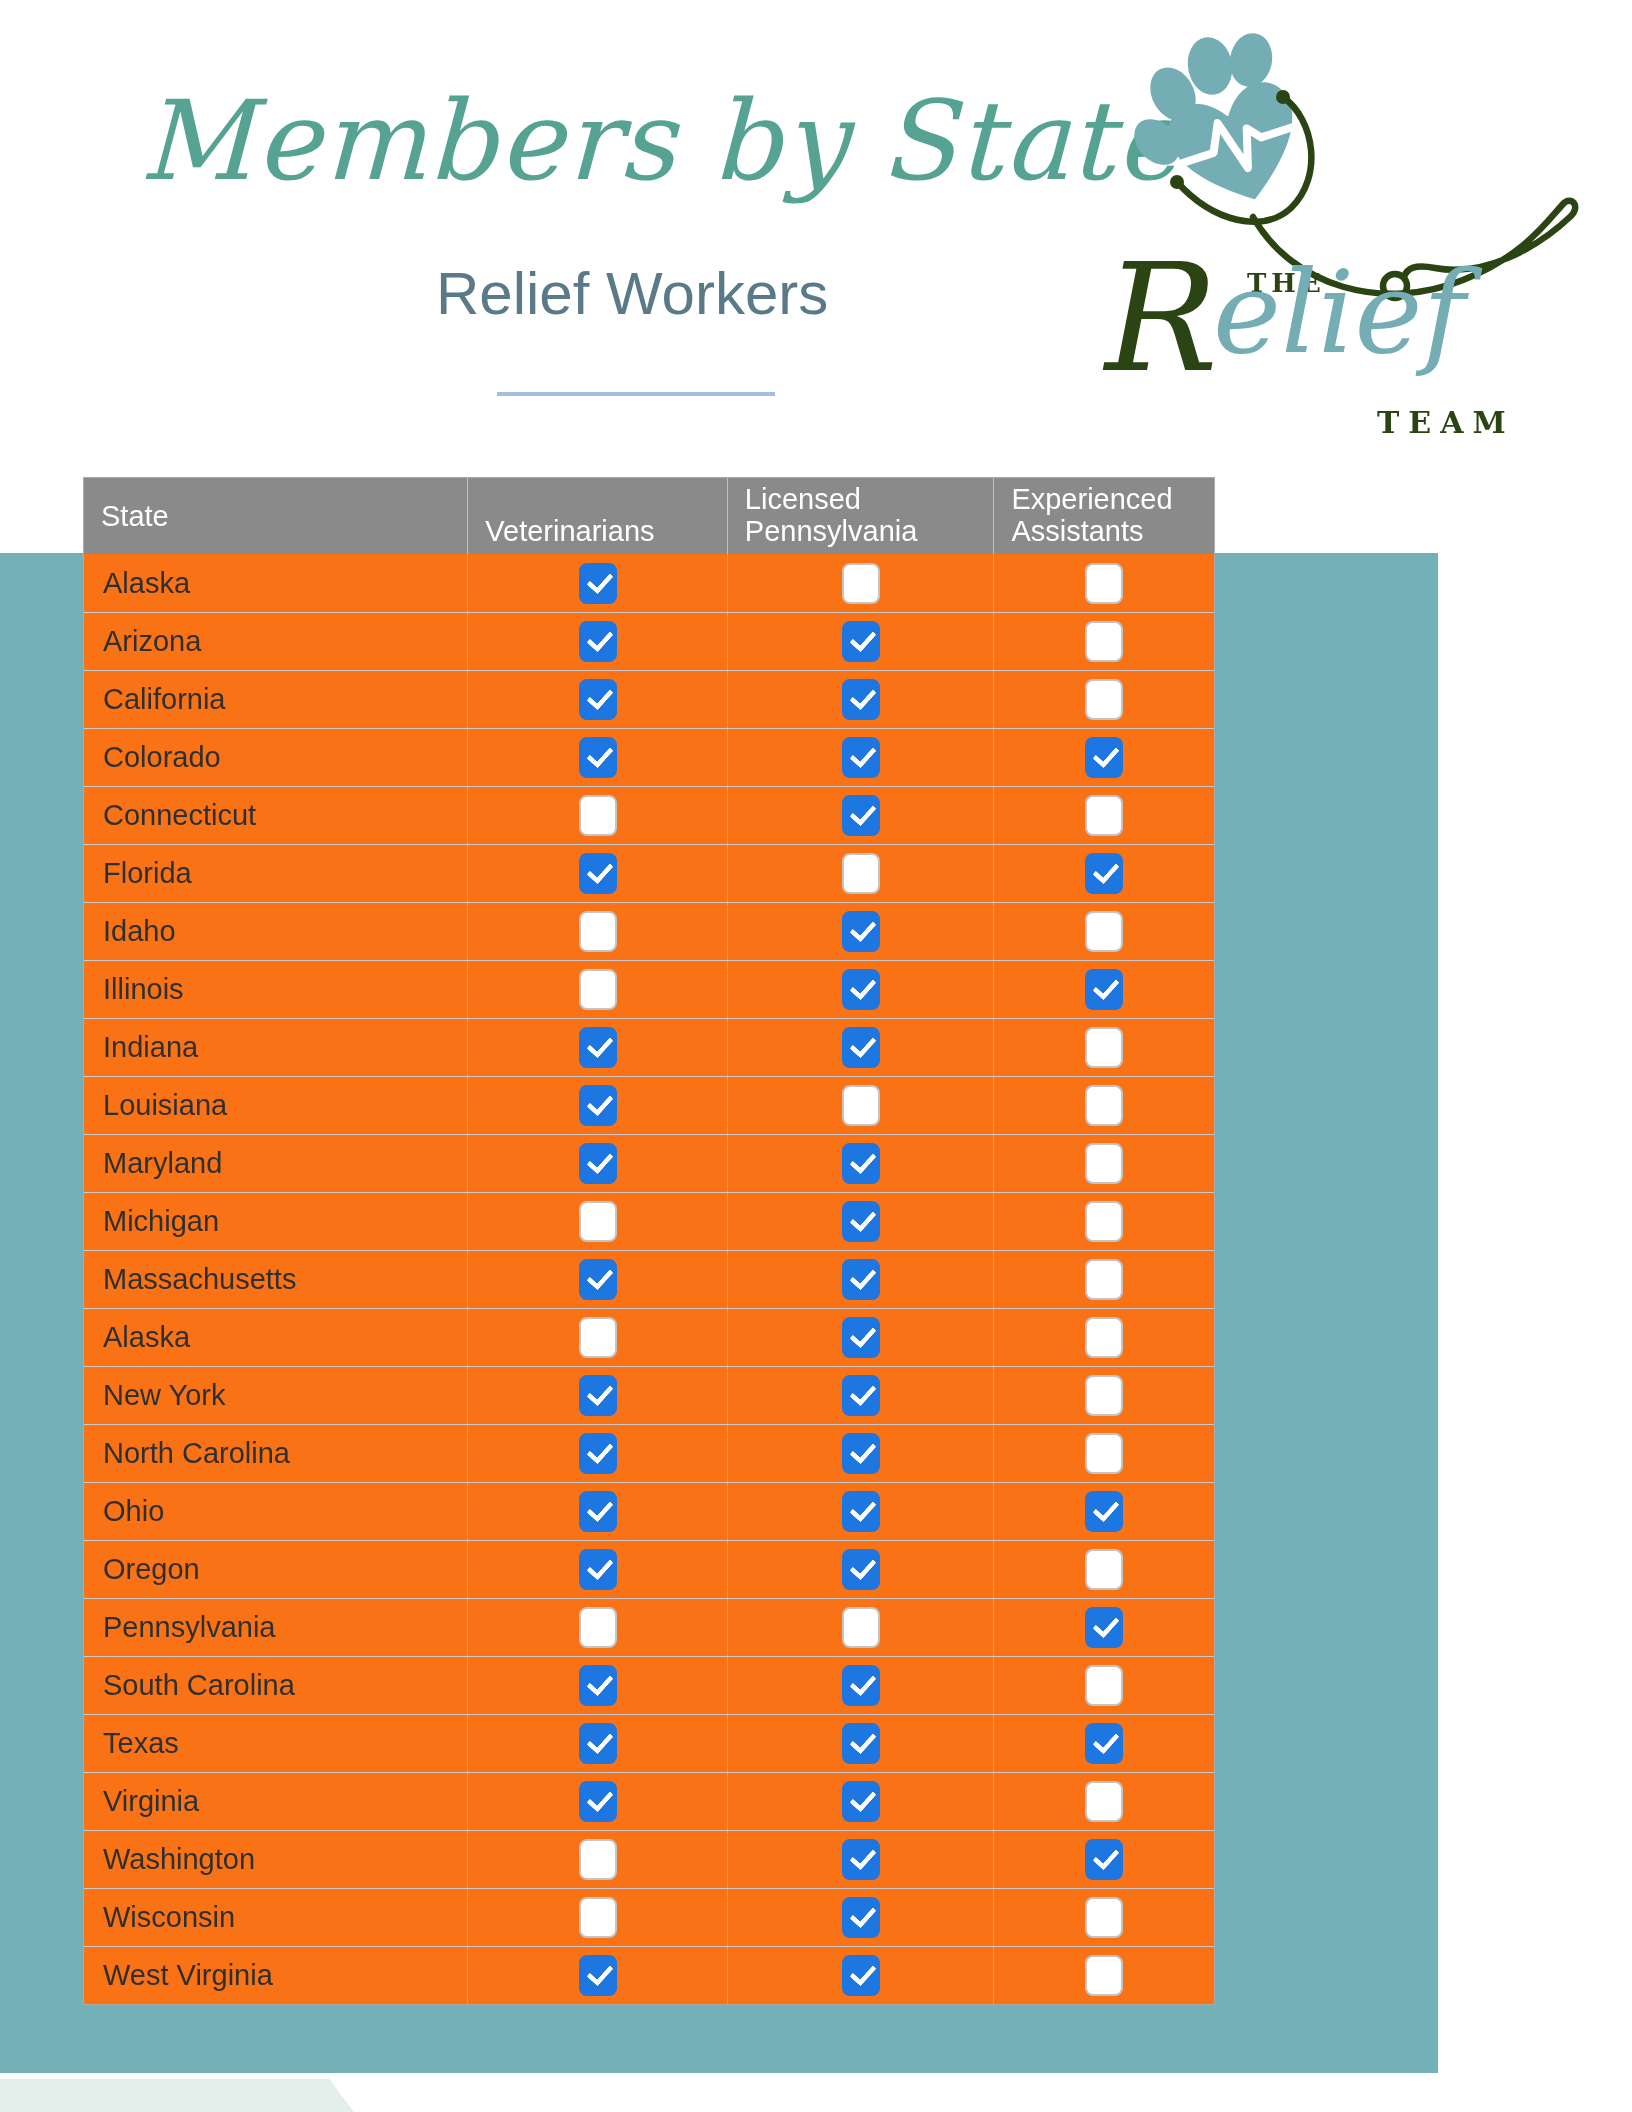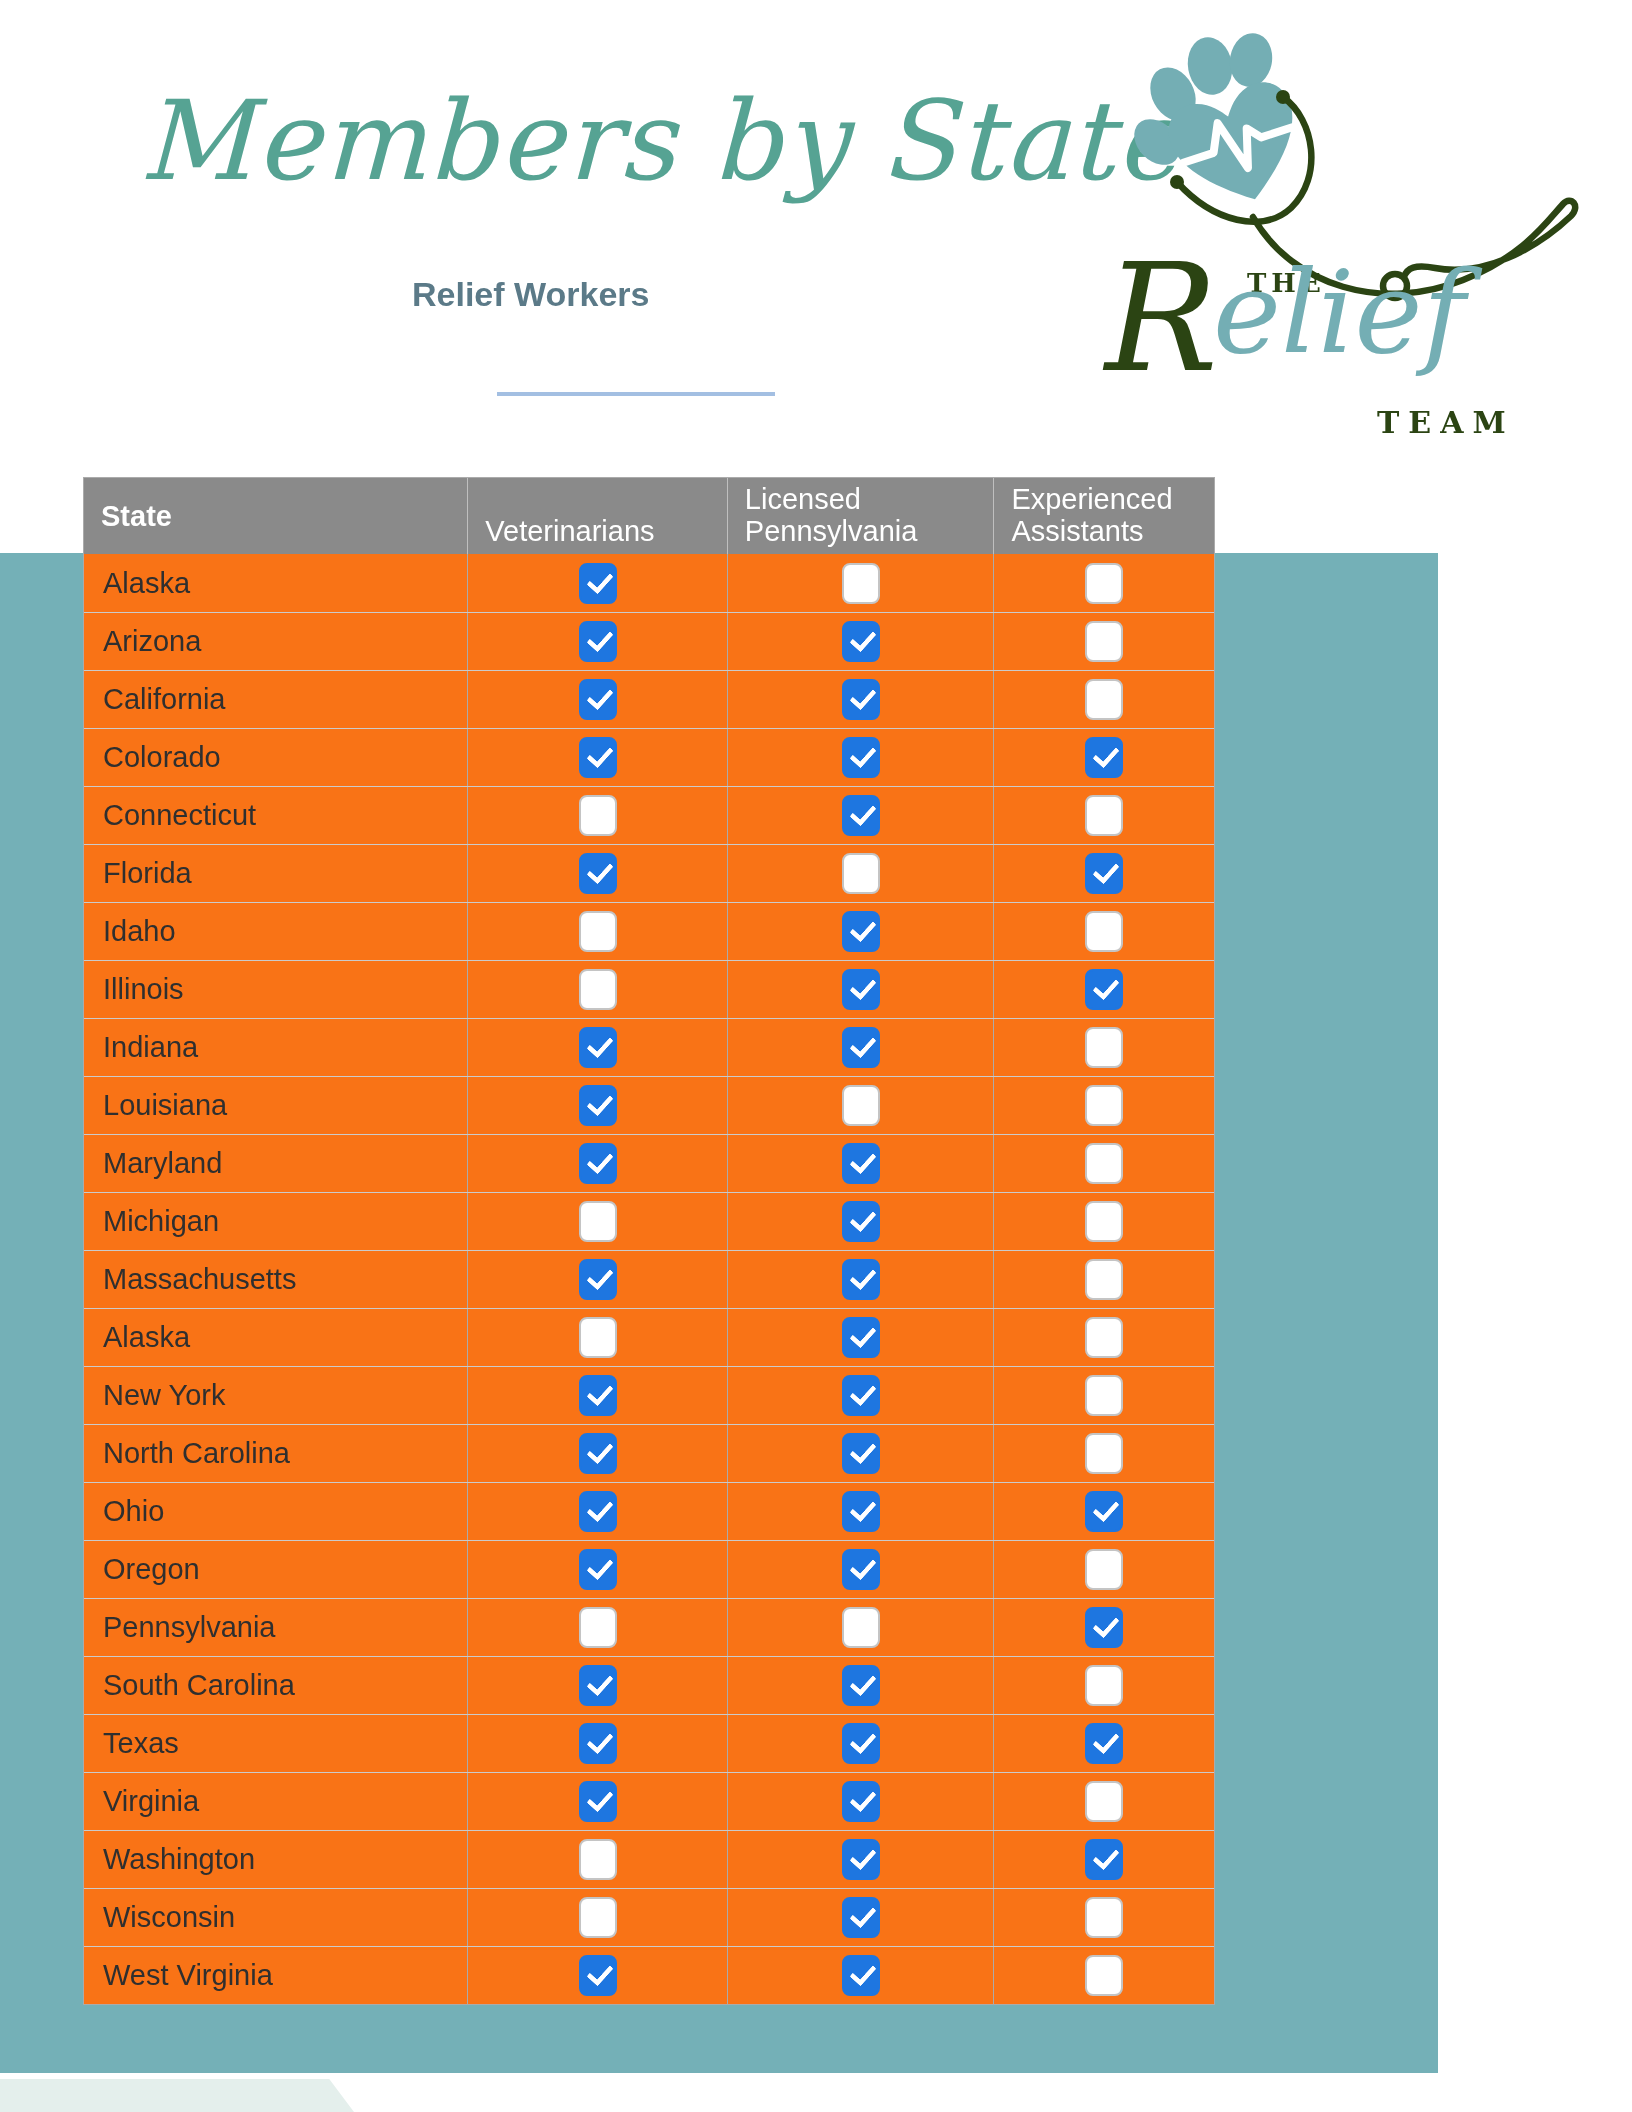--- a/index.html
+++ b/index.html
@@ -24,34 +24,34 @@
 
   
   .teal-panel{left:0;top:553px;width:1438px;height:1520px;background:var(--teal)}
   .bottom-accent{left:0;top:2079px;width:354px;height:33px;background:var(--pale);
     clip-path:polygon(0 0,93% 0,100% 100%,0 100%)}
 
   
   .page-title{left:150px;top:66px;width:940px;font-family:"DejaVu Serif",serif;
     font-style:italic;font-size:110px;line-height:150px;color:var(--title-teal);
     letter-spacing:1px;white-space:nowrap;transform:skewX(-4deg)}
-  .page-subtitle{left:412px;top:268px;font-size:34px;line-height:52px;font-weight:bold;
+  .page-subtitle{left:436px;top:268px;font-size:60px;line-height:52px;font-weight:normal;
     color:var(--subtitle-slate);letter-spacing:0;white-space:nowrap}
   .subtitle-divider{left:497px;top:392px;width:278px;height:4px;background:var(--divider-blue)}
 
   
   .logo{left:1093px;top:12px;width:525px;height:445px}
 
   
   .table{left:83px;top:477px;width:1132px;background:#fff;border:1px solid var(--col-border)}
   .thead{display:flex;height:76px;background:var(--header-gray);color:#fff}
   .th{font-size:29px;line-height:32px;display:flex;align-items:flex-end;
     padding:0 6px 7px 17px}
   .th:not(:last-child){border-right:1px solid rgba(255,255,255,.45)}
-  .th-state{font-weight:bold;align-items:center;padding-bottom:0}
+  .th-state{font-weight:normal;align-items:center;padding-bottom:0}
   .col-state{width:385px}
   .col-vet{width:260px}
   .col-lic{width:267px}
   .col-exp{width:220px}
   .tr{display:flex;height:58px;background:#f97316}
   .tr + .tr{border-top:1px solid var(--row-border)}
   .td{display:flex;align-items:center}
   .td:not(:last-child){border-right:1px solid var(--col-border)}
   .td-state{padding-left:19px;font-size:29px;color:var(--state-text)}
   .td-check{justify-content:center}

